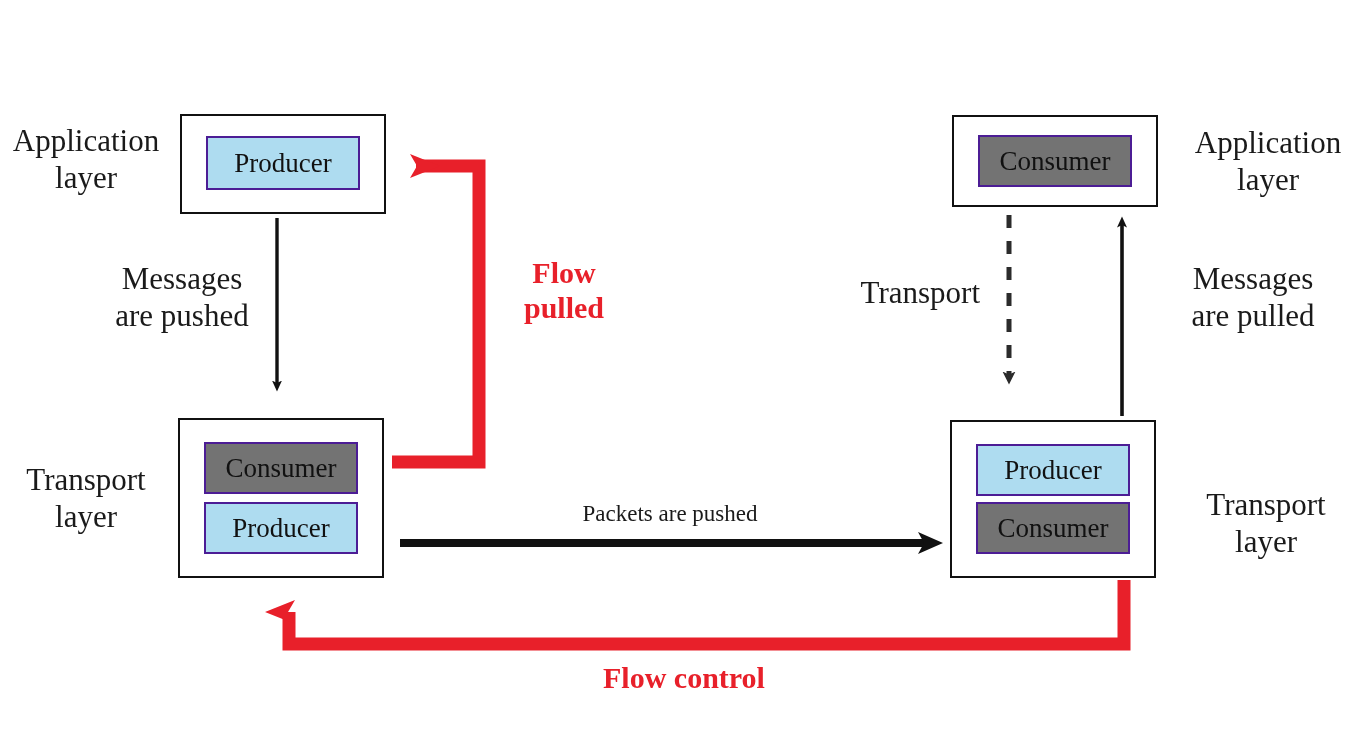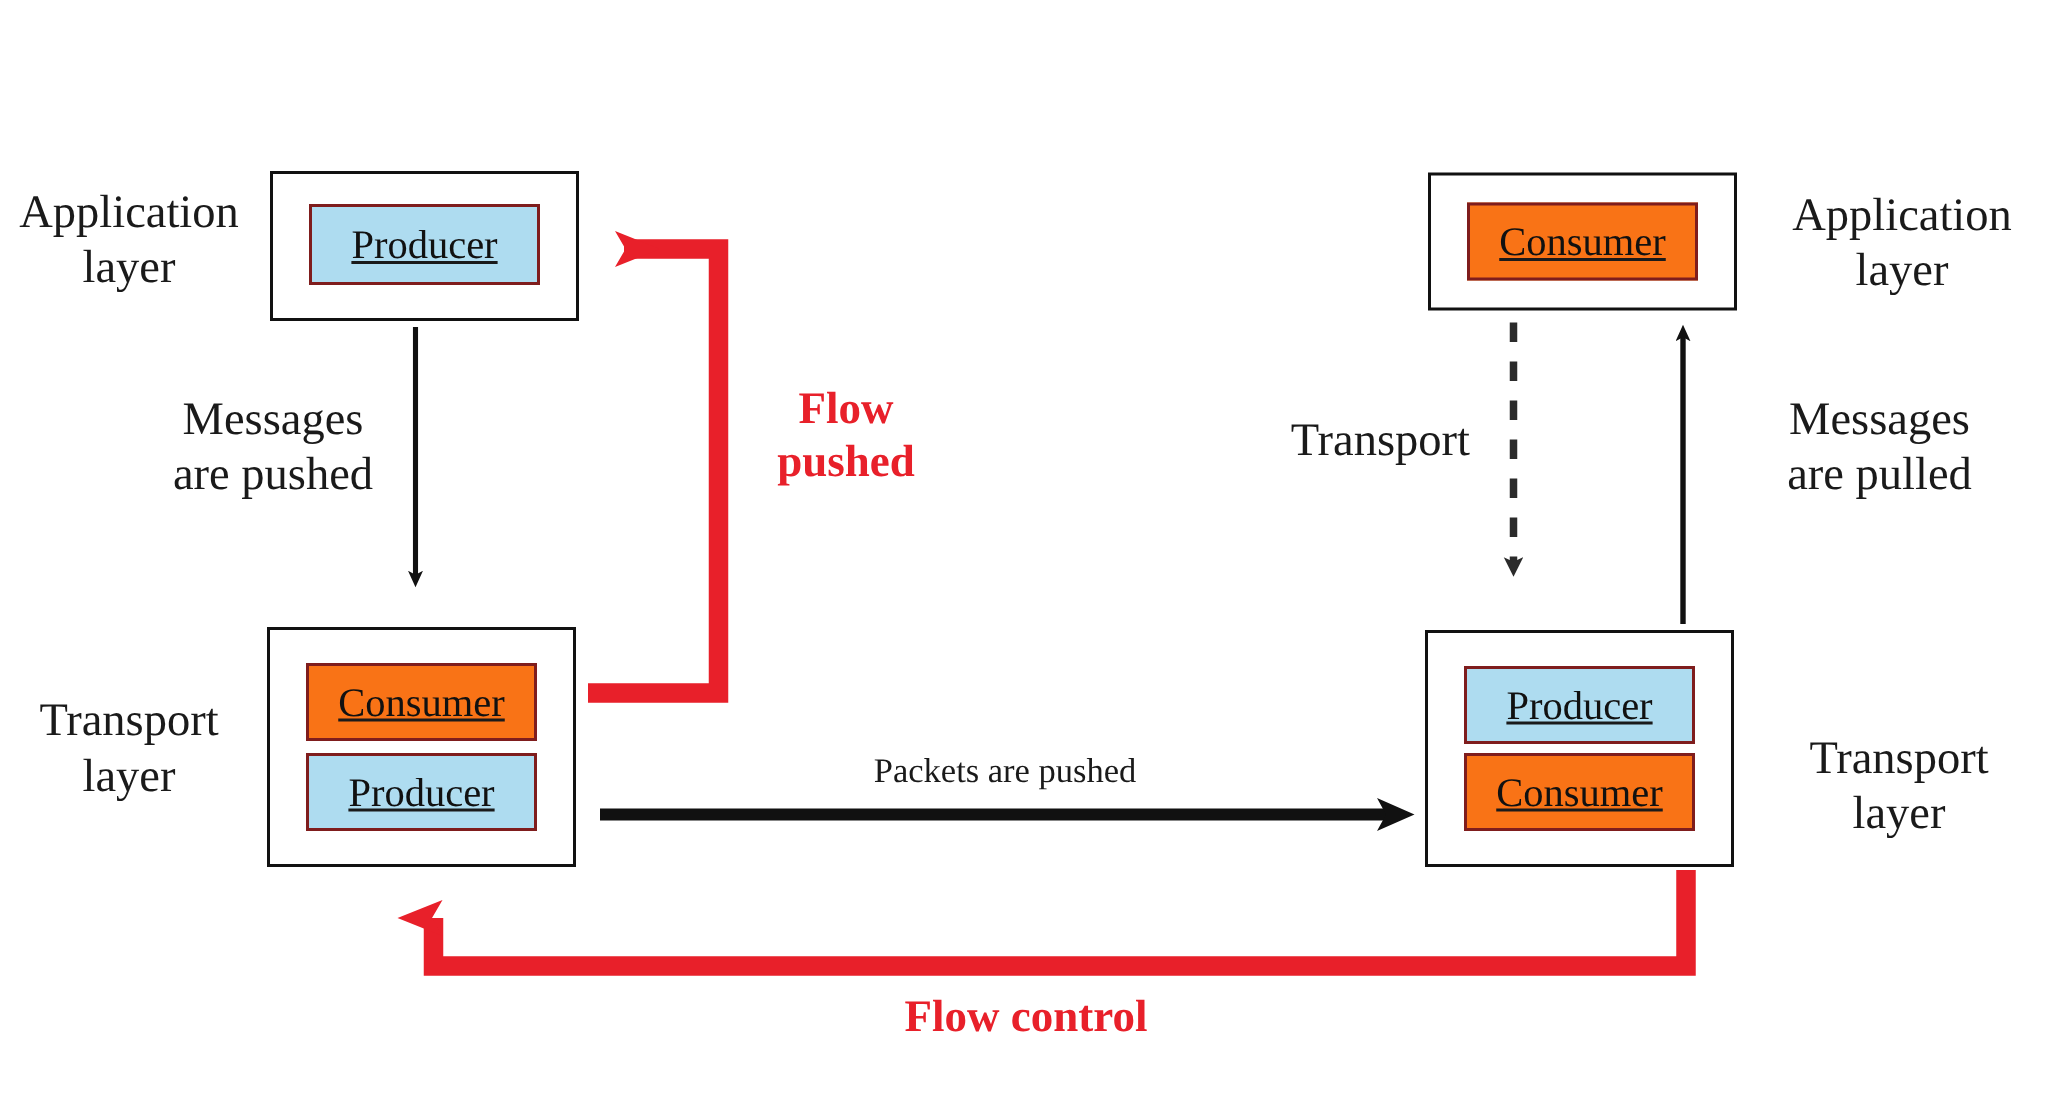--- a/index.html
+++ b/index.html
@@ -13,23 +13,23 @@
 
   .t-title{font-size:30px;}
   .t-side{font-size:31px;}
   .t-flowbig{font-size:30px;}
   .t-small{font-size:23px;}
   .flow{color:#e8202a;font-weight:bold;font-family:"Liberation Serif",serif;}
 
   
   .outer{position:absolute;background:#ffffff;border:2px solid #111;box-sizing:border-box;}
   .outer:after{content:"";position:absolute;left:7px;top:7px;width:100%;height:100%;background:#5a5a5a;z-index:-1;}
-  .inner{position:absolute;box-sizing:border-box;border:2px solid #7f1d1d;display:flex;align-items:center;justify-content:center;text-decoration:underline;}
+  .inner{position:absolute;box-sizing:border-box;border:2px solid #4c1d95;display:flex;align-items:center;justify-content:center;}
   .inner.blue{background:#aedcf0;}
-  .inner.white{background:#f97316;}
+  .inner.white{background:#737373;}
   .inner span{font-size:27px;font-family:"Liberation Serif",serif;color:#111;line-height:1;}
 
   svg.layer{position:absolute;left:0;top:0;width:1364px;height:740px;pointer-events:none;}
   svg.layer.under{z-index:0;}
 </style>
 </head>
 <body>
 
 <div id="stage">
 
@@ -132,17 +132,17 @@
 are pushed</div>
 
   <div class="lbl c t-side" style="left:1146px;top:261px;width:214px;">Messages
 are pulled</div>
 
   <div class="lbl r t-side" style="left:790px;top:275px;width:190px;">Transport</div>
 
   <div class="lbl c t-small" style="left:500px;top:500px;width:340px;">Packets are pushed</div>
 
   <div class="lbl c t-flowbig flow" style="left:498px;top:255px;width:132px;">Flow
-pushed</div>
+pulled</div>
 
   <div class="lbl c t-flowbig flow" style="left:554px;top:660px;width:260px;">Flow control</div>
 
 </div>
 
 </body></html>

